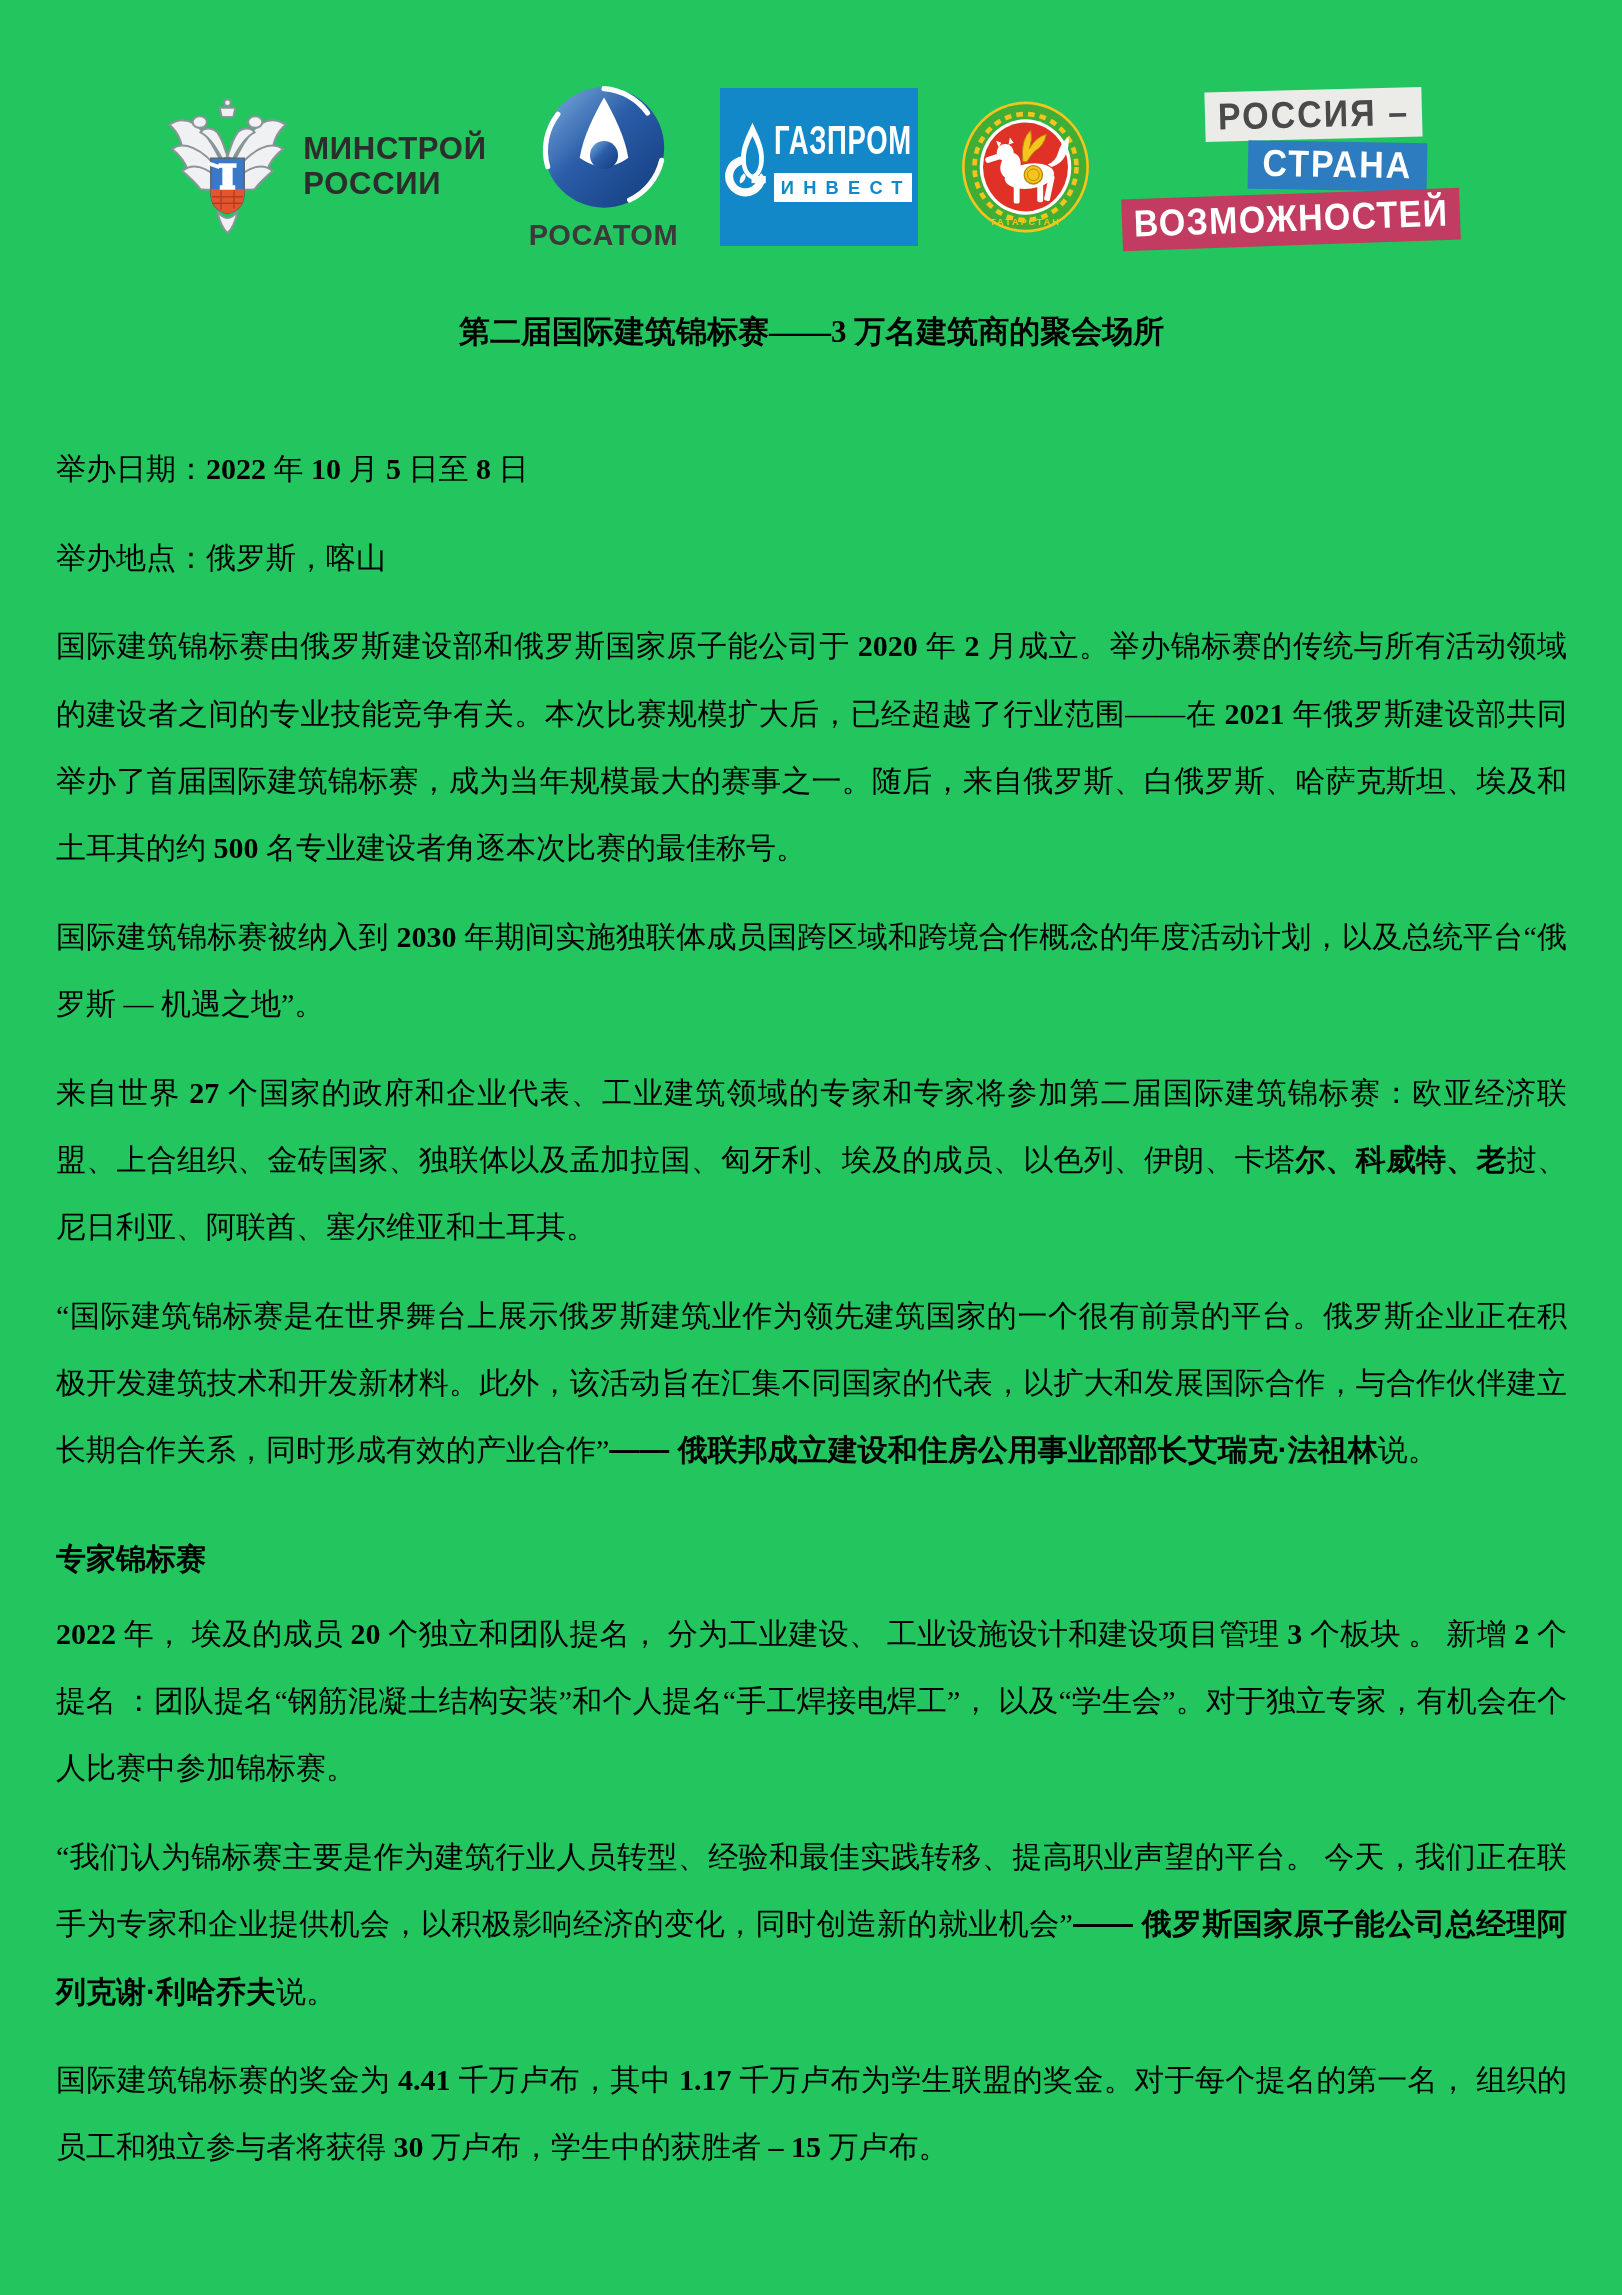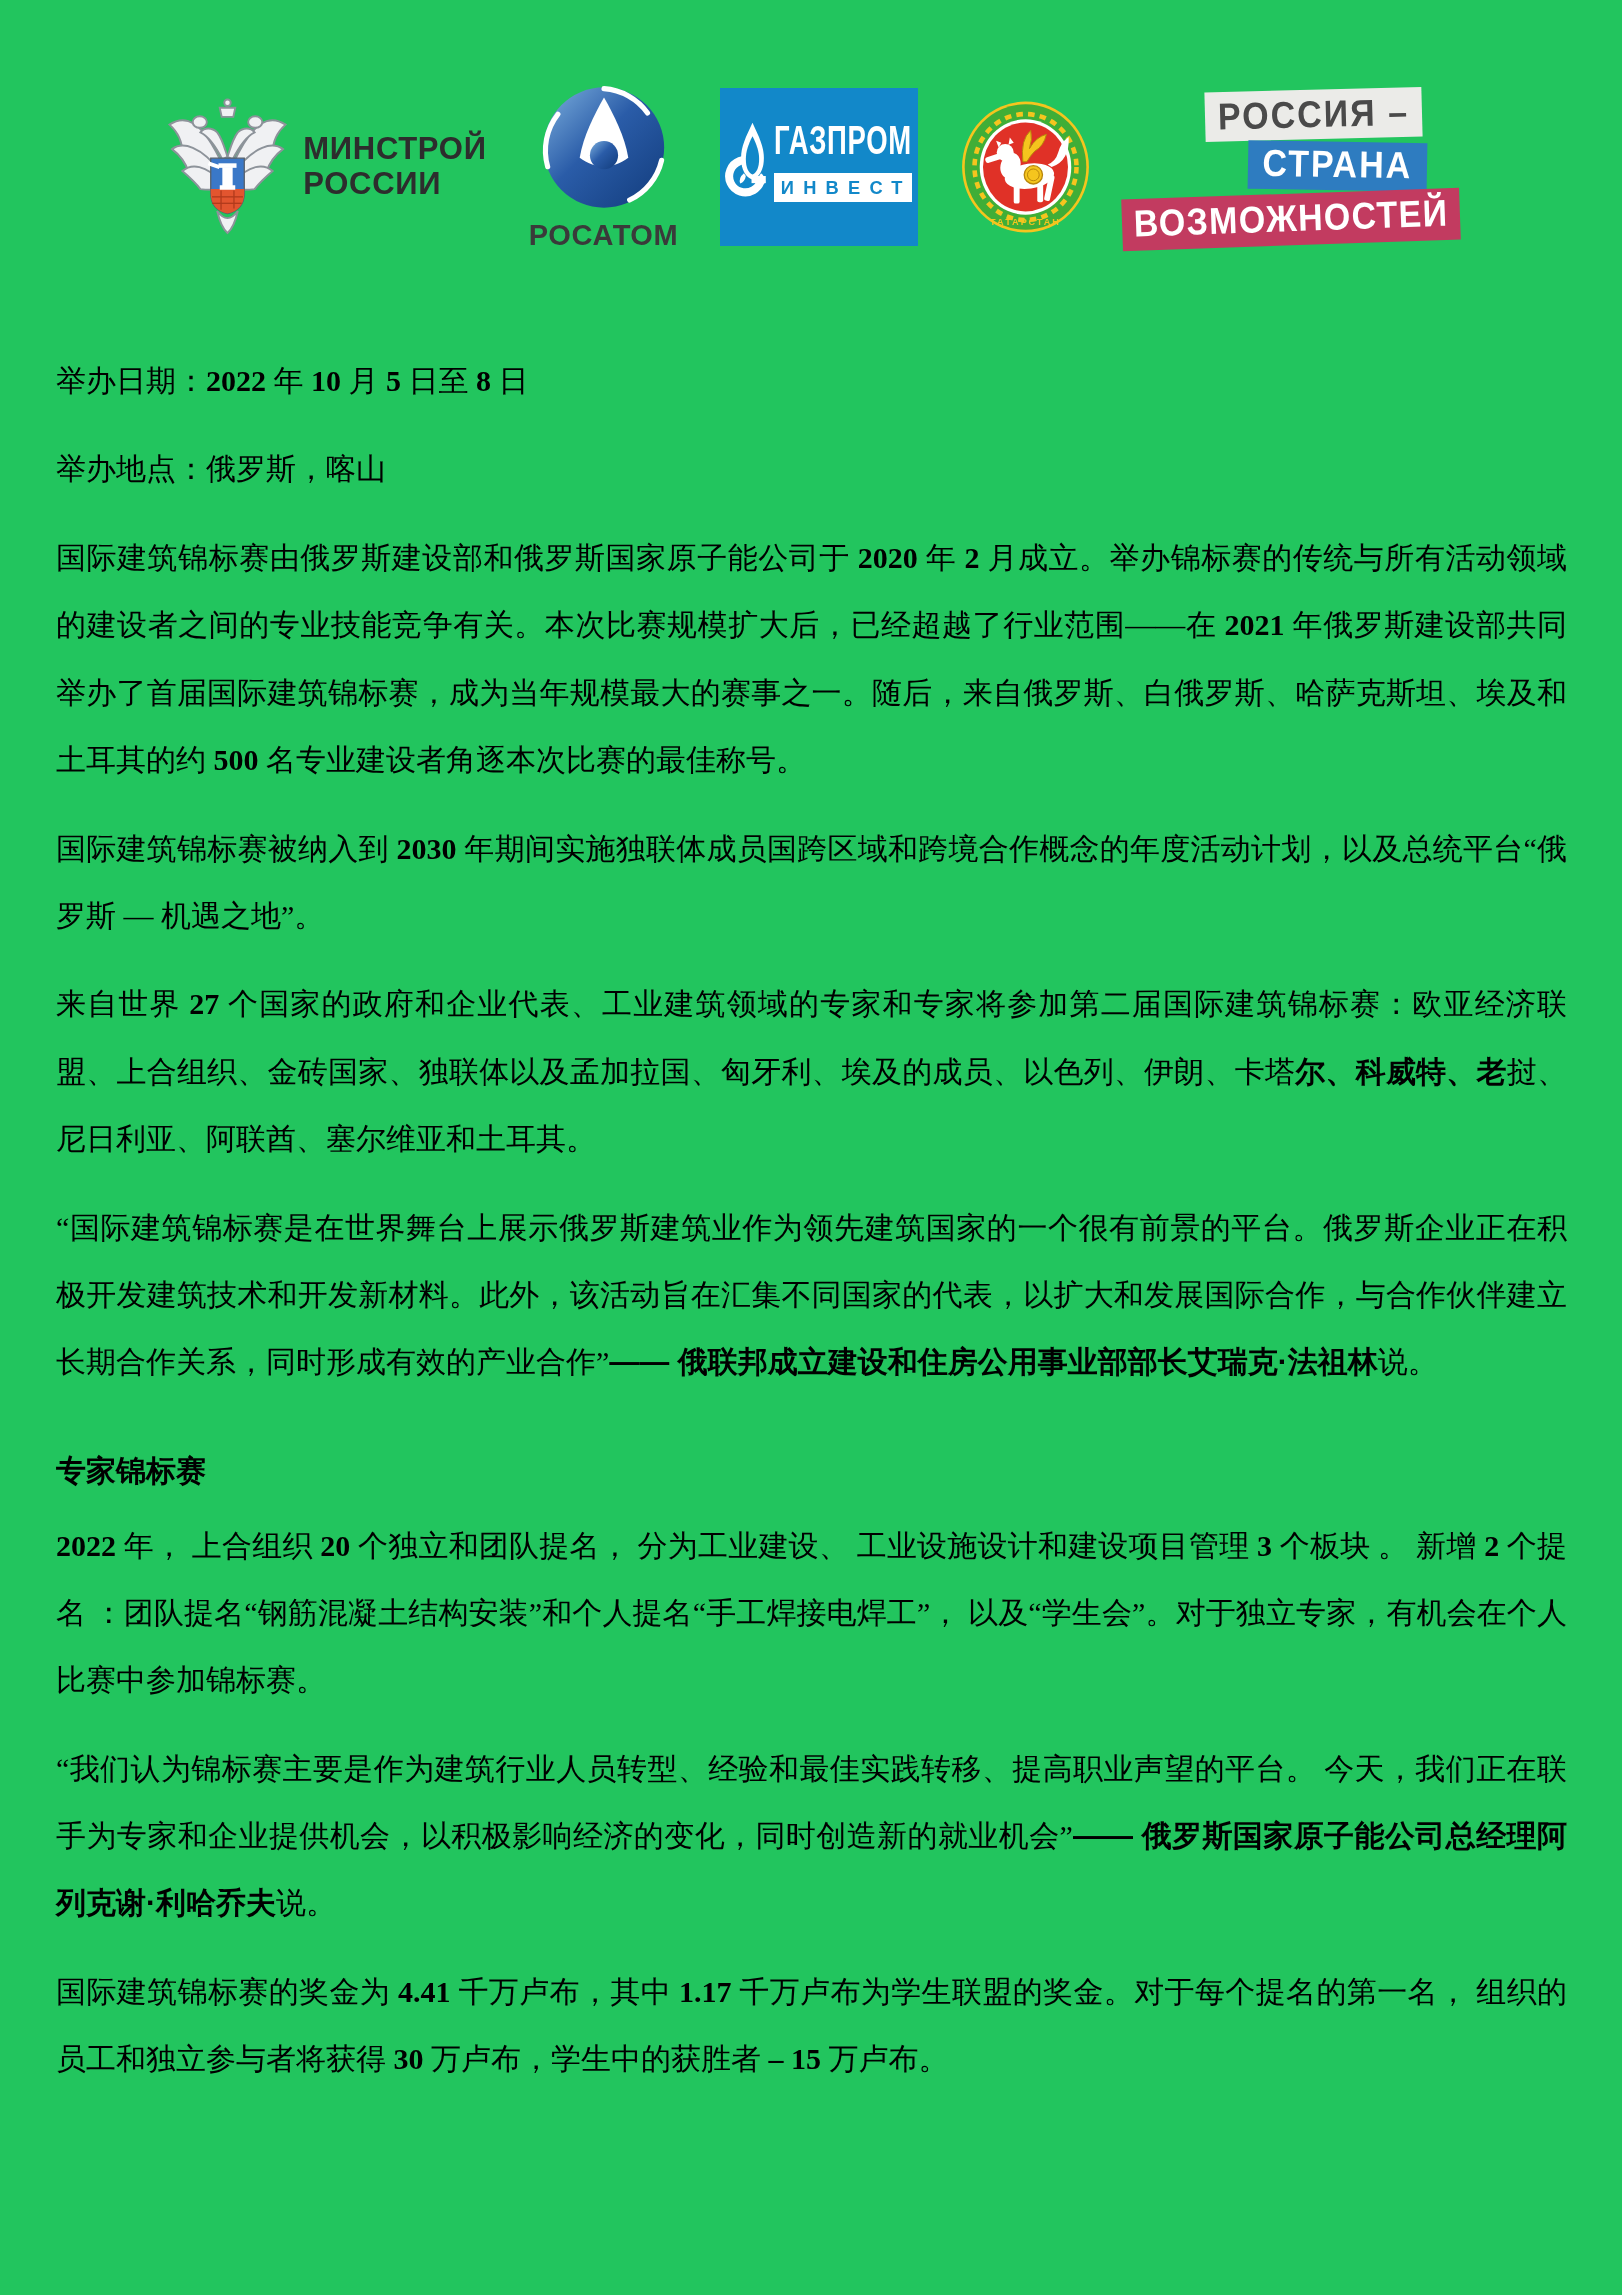--- a/index.html
+++ b/index.html
@@ -266,28 +266,29 @@
     </div>
 
     <div class="logo russia">
       <div class="rb rb1">РОССИЯ –</div>
       <div class="rb rb2">СТРАНА</div>
       <div class="rb rb3">ВОЗМОЖНОСТЕЙ</div>
     </div>
 
   </header>
 
+  <h1 class="title"><span>第二届国际建筑锦标赛——3 万名建筑商的聚会场所</span></h1>
 
   <main class="content">
       <p class="para"><span>举办日期：</span><span class="n">2022</span><span> 年 </span><span class="n">10</span><span> 月 </span><span class="n">5</span><span> 日至 </span><span class="n">8</span><span> 日</span></p>
       <p class="para"><span>举办地点：俄罗斯，喀山</span></p>
       <p class="para"><span>国际建筑锦标赛由俄罗斯建设部和俄罗斯国家原子能公司于 </span><span class="n">2020</span><span> 年 </span><span class="n">2</span><span> 月成立。举办锦标赛的传统与所有活动领域的建设者之间的专业技能竞争有关。本次比赛规模扩大后，已经超越了行业范围——在 </span><span class="n">2021</span><span> 年俄罗斯建设部共同举办了首届国际建筑锦标赛，成为当年规模最大的赛事之一。随后，来自俄罗斯、白俄罗斯、哈萨克斯坦、埃及和土耳其的约 </span><span class="n">500</span><span> 名专业建设者角逐本次比赛的最佳称号。</span></p>
       <p class="para"><span>国际建筑锦标赛被纳入到 </span><span class="n">2030</span><span> 年期间实施独联体成员国跨区域和跨境合作概念的年度活动计划，以及总统平台“俄罗斯 — 机遇之地”。</span></p>
       <p class="para"><span>来自世界 </span><span class="n">27</span><span> 个国家的政府和企业代表、工业建筑领域的专家和专家将参加第二届国际建筑锦标赛：欧亚经济联盟、上合组织、金砖国家、独联体以及孟加拉国、匈牙利、埃及的成员、以色列、伊朗、卡塔</span><span class="b">尔、科威特、老</span><span>挝、尼日利亚、阿联酋、塞尔维亚和土耳其。</span></p>
       <p class="para"><span>“国际建筑锦标赛是在世界舞台上展示俄罗斯建筑业作为领先建筑国家的一个很有前景的平台。俄罗斯企业正在积极开发建筑技术和开发新材料。此外，该活动旨在汇集不同国家的代表，以扩大和发展国际合作，与合作伙伴建立长期合作关系，同时形成有效的产业合作”</span><span class="b">—— 俄联邦成立建设和住房公用事业部部长艾瑞克·法祖林</span><span>说。</span></p>
       <p class="heading"><span class="b">专家锦标赛</span></p>
-      <p class="para"><span class="n">2022</span><span> 年， 上合组织 </span><span class="n">20</span><span> 个独立和团队提名， 分为工业建设、 工业设施设计和建设项目管理 </span><span class="n">3</span><span> 个板块 。 新增 </span><span class="n">2</span><span> 个提名 ：团队提名“钢筋混凝土结构安装”和个人提名“手工焊接电焊工”， 以及“学生会”。对于独立专家，有机会在个人比赛中参加锦标赛。</span></p>
+      <p class="para"><span class="n">2022</span><span> 年， 埃及的成员 </span><span class="n">20</span><span> 个独立和团队提名， 分为工业建设、 工业设施设计和建设项目管理 </span><span class="n">3</span><span> 个板块 。 新增 </span><span class="n">2</span><span> 个提名 ：团队提名“钢筋混凝土结构安装”和个人提名“手工焊接电焊工”， 以及“学生会”。对于独立专家，有机会在个人比赛中参加锦标赛。</span></p>
       <p class="para"><span>“我们认为锦标赛主要是作为建筑行业人员转型、经验和最佳实践转移、提高职业声望的平台。 今天，我们正在联手为专家和企业提供机会，以积极影响经济的变化，同时创造新的就业机会”</span><span class="b">—— 俄罗斯国家原子能公司总经理阿列克谢·利哈乔夫</span><span>说。</span></p>
       <p class="para"><span>国际建筑锦标赛的奖金为 </span><span class="n">4.41</span><span> 千万卢布，其中 </span><span class="n">1.17</span><span> 千万卢布为学生联盟的奖金。对于每个提名的第一名， 组织的员工和独立参与者将获得 </span><span class="n">30</span><span> 万卢布，学生中的获胜者 </span><span class="n">– 15</span><span> 万卢布。</span></p>
     </main>
 
 </div>
 
 
 </body></html>

